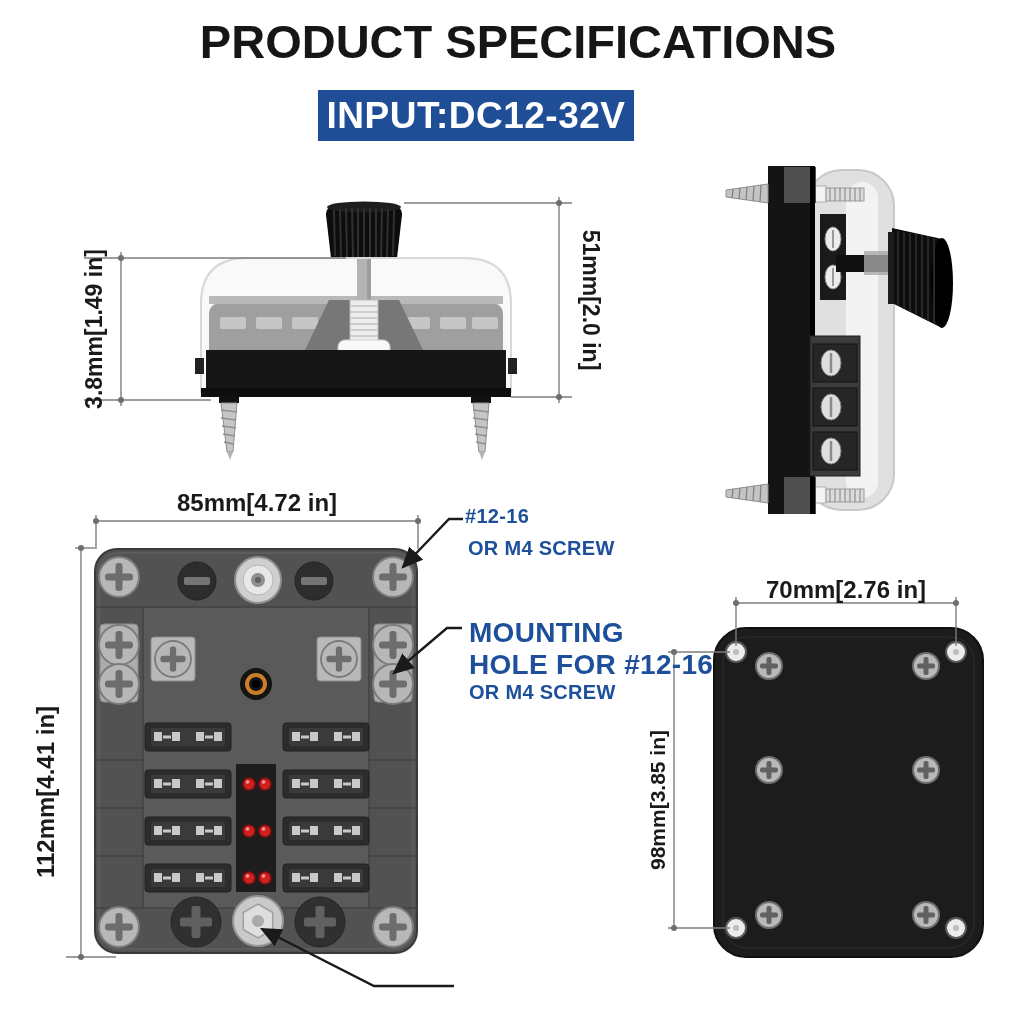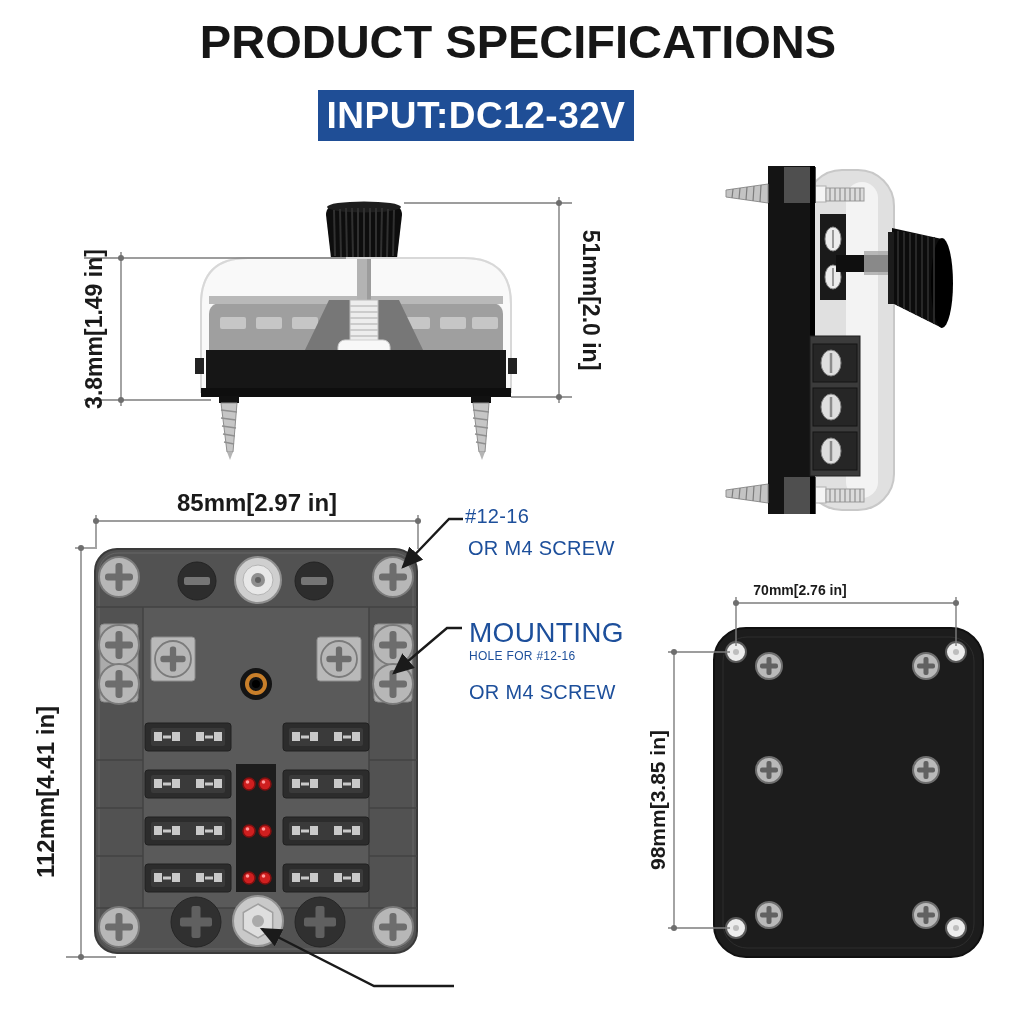--- a/index.html
+++ b/index.html
@@ -17,21 +17,21 @@
     display:flex;align-items:center;justify-content:center;
     font-size:37px;font-weight:bold;letter-spacing:0.5px;
   }
   .dim-label{
     position:absolute;font-weight:bold;color:#1a1a1a;white-space:nowrap;
     transform:translate(-50%,-50%);
   }
   .dim-label.rot-ccw{transform:translate(-50%,-50%) rotate(-90deg);}
   .dim-label.rot-cw{transform:translate(-50%,-50%) rotate(90deg);}
   .ann{
-    position:absolute;font-weight:normal;color:var(--ann-blue,#1D4F9B);
+    position:absolute;font-weight:bold;color:var(--ann-blue,#1D4F9B);
     white-space:nowrap;letter-spacing:0.3px;
   }
   svg{position:absolute;}
   .led{fill:var(--led-red,#CF1F1F);}
 </style>
 </head>
 <body>
 
 <div class="page">
 
@@ -441,26 +441,26 @@
     </g>
     <g stroke="#1a1a1a" stroke-width="2.4" fill="none">
       <path d="M457,519 L443,519 L397,567" marker-end="url(#ah)"></path>
       <path d="M456,628 L441,628 L388,673" marker-end="url(#ah)"></path>
       <path d="M448,986 L368,986 L256,929" marker-end="url(#ah)"></path>
     </g>
   </svg>
 
   <div class="dim-label rot-ccw" style="left:88px;top:329px;font-size:23px;">3.8mm[1.49 in]</div>
   <div class="dim-label rot-cw" style="left:584px;top:300px;font-size:23px;">51mm[2.0 in]</div>
-  <div class="dim-label" style="left:251px;top:503px;font-size:24px;">85mm[2.97 in]</div>
+  <div class="dim-label" style="left:251px;top:503px;font-size:24px;">85mm[4.72 in]</div>
   <div class="dim-label rot-ccw" style="left:40px;top:792px;font-size:24px;">112mm[4.41 in]</div>
-  <div class="dim-label" style="left:794px;top:590px;font-size:14px;">70mm[2.76 in]</div>
+  <div class="dim-label" style="left:840px;top:590px;font-size:24px;">70mm[2.76 in]</div>
   <div class="dim-label rot-ccw" style="left:652px;top:800px;font-size:21px;">98mm[3.85 in]</div>
 
   <div class="ann" style="left:459px;top:505px;font-size:20px;">#12-16</div>
   <div class="ann" style="left:462px;top:537px;font-size:20px;">OR M4 SCREW</div>
 
   <div class="ann" style="left:463px;top:617px;font-size:28px;">MOUNTING</div>
-  <div class="ann" style="left:463px;top:649px;font-size:12px;">HOLE FOR #12-16</div>
+  <div class="ann" style="left:463px;top:649px;font-size:28px;">HOLE FOR #12-16</div>
   <div class="ann" style="left:463px;top:681px;font-size:20px;">OR M4 SCREW</div>
 
 
 </div>
 
 </body></html>

